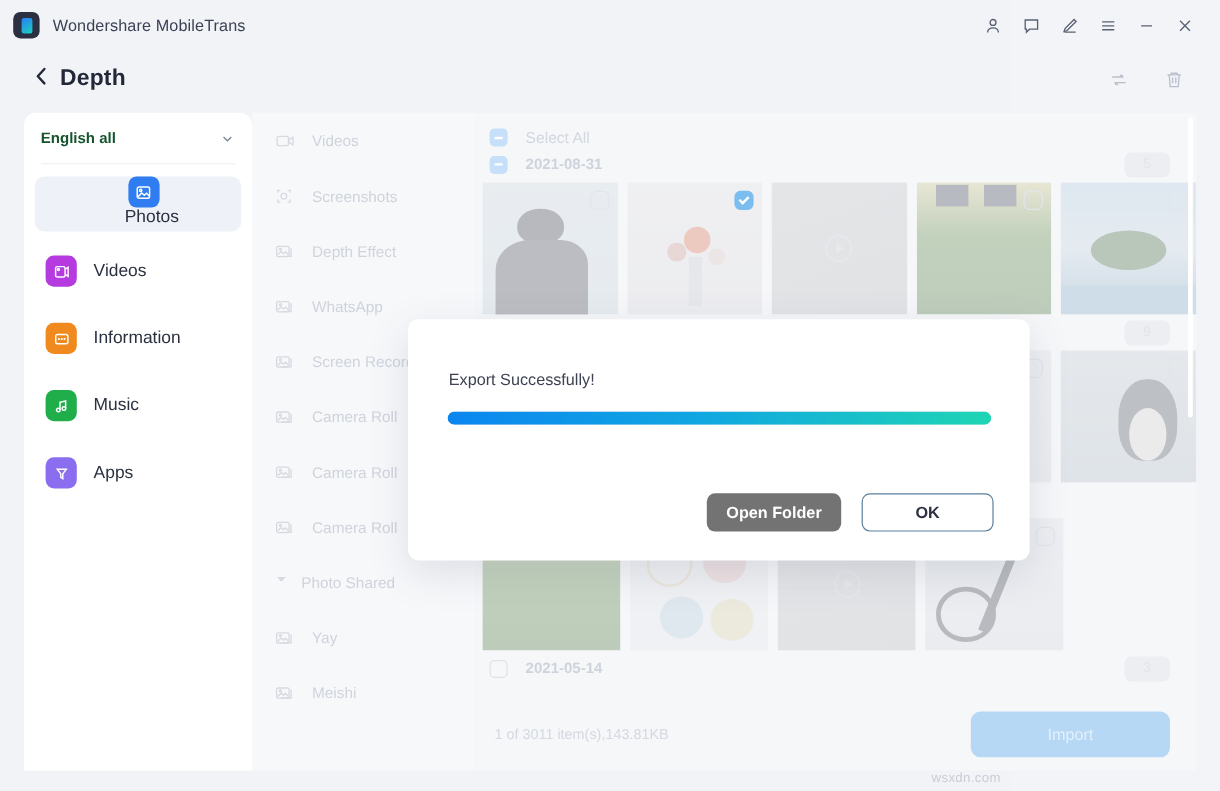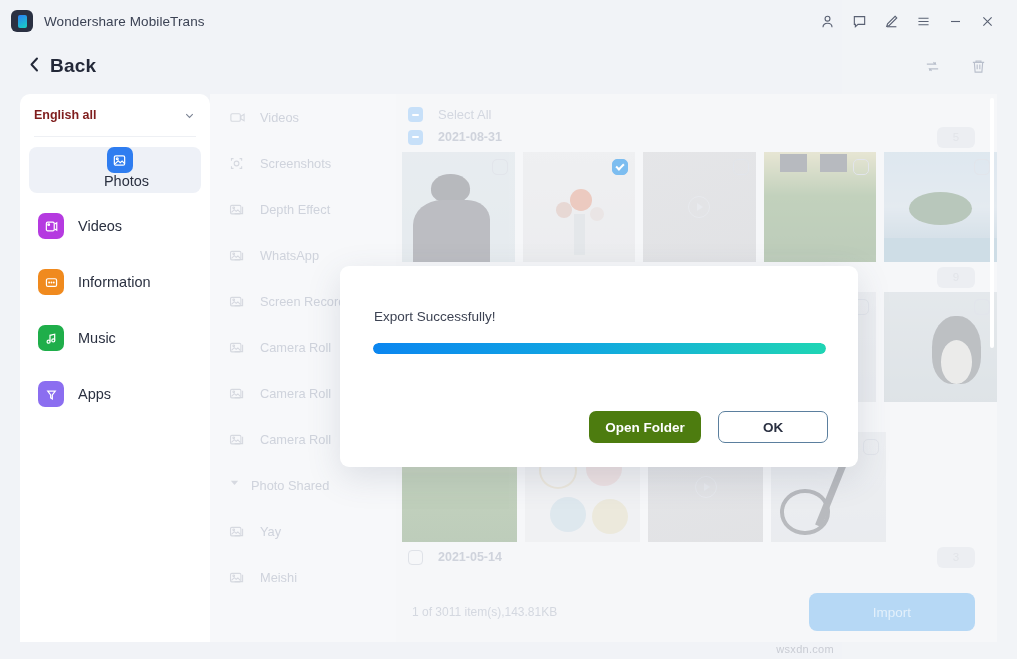--- a/index.html
+++ b/index.html
@@ -73,21 +73,21 @@
     background: #ffffff;
     border-radius: 10px 10px 0 0;
     padding-top: 0;
     overflow: hidden;
   }
   .lang-select {
     height: 43px; margin: 0 14px;
     display: flex; align-items: center;
     border-bottom: 1px solid #eef0f4;
   }
-  .lang-label { font-size: 12.5px; color: #7f1d1d; font-weight: bold; flex: 1; }
+  .lang-label { font-size: 12.5px; color: #14532d; font-weight: bold; flex: 1; }
   .chev { color: #7b8394; display: flex; }
   .side-list { padding: 10px 9px 0 9px; }
   .side-item {
     height: 46px; border-radius: 8px;
     display: flex; align-items: center;
     padding-left: 9px;
     margin-bottom: 10px;
   }
   .side-item.active { background: #eef1f7; flex-direction: column; }
   .side-ico {
@@ -292,21 +292,21 @@
   .progress-fill {
     height: 100%; border-radius: 6px;
     background: linear-gradient(90deg,#0b86f0 0%,#11a8e0 48%,#1fd5b4 100%);
   }
   .modal-actions {
     position: absolute; right: 30px; bottom: 24px;
     display: flex; gap: 17px;
   }
   .btn-primary {
     width: 112px; height: 32px; border-radius: 7px;
-    background: #4d7c0f; color: #ffffff;
+    background: #737373; color: #ffffff;
     display: flex; align-items: center; justify-content: center;
     font-size: 13.5px; font-weight: bold;
   }
   .btn-outline {
     width: 110px; height: 32px; border-radius: 7px;
     background: #ffffff; color: #2b3142;
     border: 1px solid #5b7f9e;
     display: flex; align-items: center; justify-content: center;
     font-size: 13.5px; font-weight: bold;
   }
@@ -362,21 +362,21 @@
     </div>
   </div>
 
   <div class="header">
     <div class="back-btn">
       <span>
         <svg width="13" height="17" viewBox="0 0 13 17" fill="none" stroke="currentColor" stroke-width="2" stroke-linecap="round" stroke-linejoin="round">
           <path d="M9 2.5 3.5 8.5 9 14.5"></path>
         </svg>
       </span>
-      <span class="back-label">Back</span>
+      <span class="back-label">Depth</span>
     </div>
     <div class="header-spacer"></div>
     <div class="hdr-icon">
       <svg width="17" height="17" viewBox="0 0 18 18" fill="none" stroke="currentColor" stroke-width="1.2">
         <path d="M3 6.5h9l-2-2M15 11.5H6l2 2"></path>
           <path d="M12 6.5v-2M6 11.5v2"></path>
       </svg>
     </div>
     <div class="hdr-icon">
       <svg width="17" height="17" viewBox="0 0 18 18" fill="none" stroke="currentColor" stroke-width="1.2">

